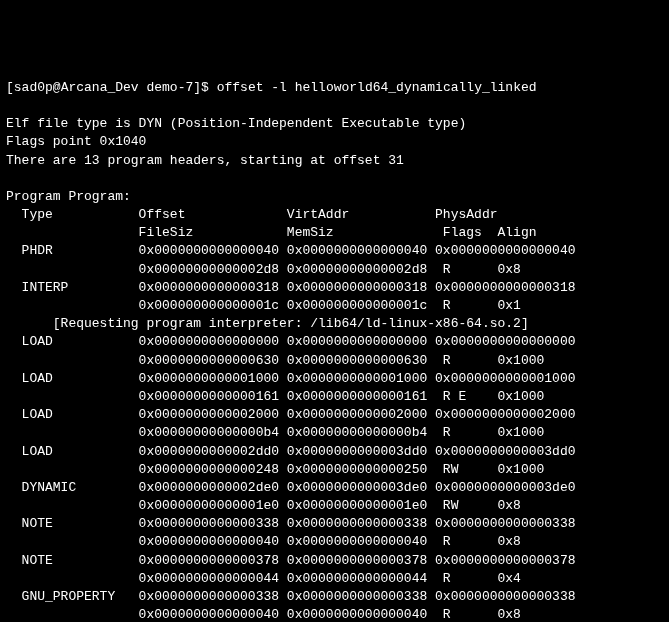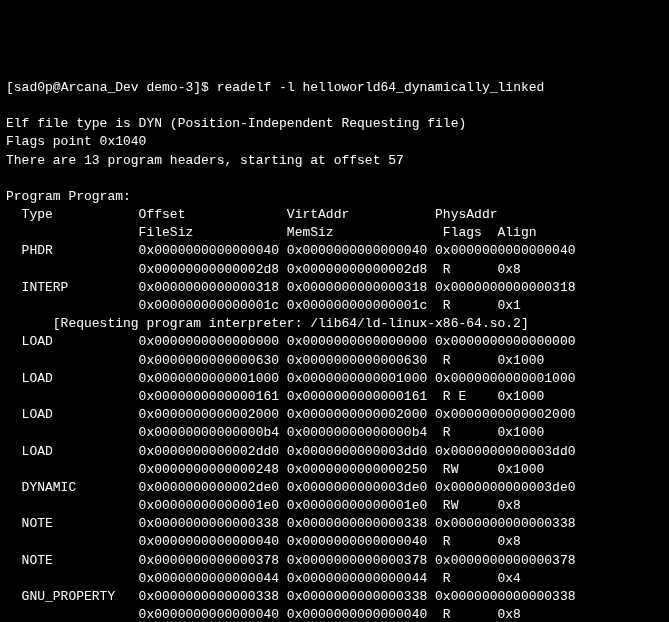--- a/index.html
+++ b/index.html
@@ -21,25 +21,25 @@
     }
     .terminal {
       white-space: pre;
     }
   </style>
 </head>
 <body>
 
 
 
-<div class="terminal"><span>[<span>sad0p</span>@<span>Arcana_Dev</span> <span>demo-3</span>]$ </span><span>readelf -l helloworld64_dynamically_linked</span>
+<div class="terminal"><span>[<span>sad0p</span>@<span>Arcana_Dev</span> <span>demo-7</span>]$ </span><span>offset -l helloworld64_dynamically_linked</span>
 
-<span>Elf file type is DYN (Position-Independent Requesting file)</span>
+<span>Elf file type is DYN (Position-Independent Executable type)</span>
 <span>Flags point 0x1040</span>
-<span>There are 13 program headers, starting at offset 57</span>
+<span>There are 13 program headers, starting at offset 31</span>
 
 <span>Program Program:</span>
 <span id="col-headers">  Type           Offset             VirtAddr           PhysAddr
                  FileSiz            MemSiz              Flags  Align</span>
 <span id="rows">  PHDR           0x0000000000000040 0x0000000000000040 0x0000000000000040
                  0x00000000000002d8 0x00000000000002d8  R      0x8
   INTERP         0x0000000000000318 0x0000000000000318 0x0000000000000318
                  0x000000000000001c 0x000000000000001c  R      0x1
       [Requesting program interpreter: /lib64/ld-linux-x86-64.so.2]
   LOAD           0x0000000000000000 0x0000000000000000 0x0000000000000000

